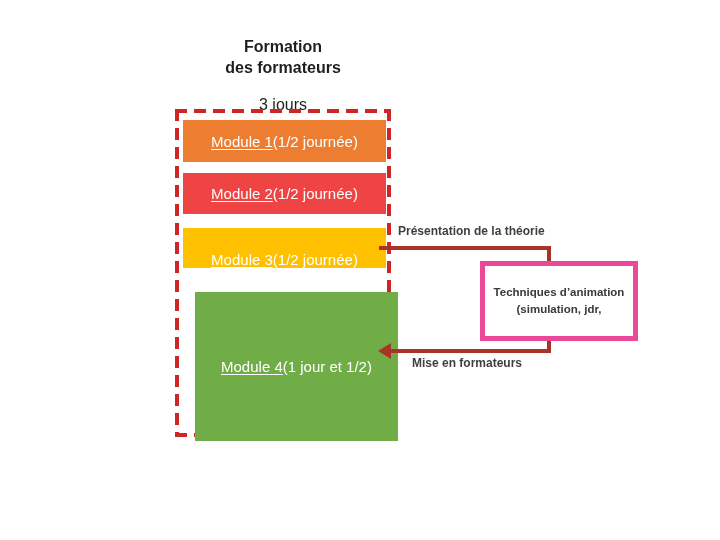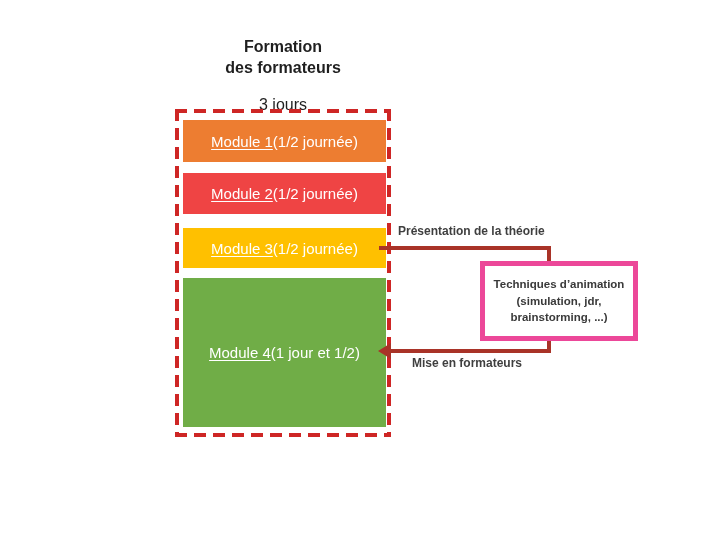--- a/index.html
+++ b/index.html
@@ -65,21 +65,21 @@
     font-size: 15px;
     white-space: nowrap;
   }
   .module .mod-name {
     text-decoration: underline;
     text-underline-offset: 2px;
   }
   #module-1 { top: 120px; height: 42px; }
   #module-2 { top: 173px; height: 41px; }
   #module-3 { top: 228px; height: 40px; }
-  #module-4 { top: 278px; height: 149px; }
+  #module-4 { top: 292px; height: 149px; margin-left: 12px; }
 
   
   .conn { position: absolute; background: #a93328; }
   #conn-theory-h { left: 379px; top: 246px; width: 172px; height: 4px; }
   #conn-theory-v { left: 547px; top: 246px; width: 4px;  height: 18px; }
   #conn-app-v    { left: 547px; top: 339px; width: 4px;  height: 14px; }
   #conn-app-h    { left: 390px; top: 349px; width: 161px; height: 4px; }
   #arrow-left {
     position: absolute;
     left: 378px;
@@ -140,37 +140,36 @@
   <div class="dash-v" id="dash-right"></div>
 
   <div class="module" id="module-1" style="background-color: rgb(237, 125, 49);">
     <span class="mod-name">Module 1</span>
       <span> (1/2 journée)</span>
   </div>
   <div class="module" id="module-2" style="background-color: #ef4444; text-align: center;">
     <span class="mod-name">Module 2</span>
       <span> (1/2 journée)</span>
   </div>
-  <div class="module" id="module-3" style="background-color: rgb(255, 192, 0);">
+  <div class="module" id="module-3" style="background-color: rgb(255, 192, 0); align-items: flex-end;">
     <span class="mod-name">Module 3</span>
       <span> (1/2 journée)</span>
   </div>
   <div class="module" id="module-4" style="background-color: rgb(112, 173, 71);">
     <span class="mod-name">Module 4</span>
       <span> (1 jour et 1/2)</span>
   </div>
 
   <div class="conn" id="conn-theory-h"></div>
   <div class="conn" id="conn-theory-v"></div>
   <div class="conn" id="conn-app-v"></div>
   <div class="conn" id="conn-app-h"></div>
   <div id="arrow-left"></div>
 
   <div id="tech-box">
     <div>Techniques d’animation</div>
     <div>(simulation, jdr,</div>
-    <div>brainstorming, ...)</div>
   </div>
 
   <div class="side-label" id="theory-label">Présentation de la théorie</div>
   <div class="side-label" id="app-label">Mise en formateurs</div>
 
 </div>
 
 </body></html>

